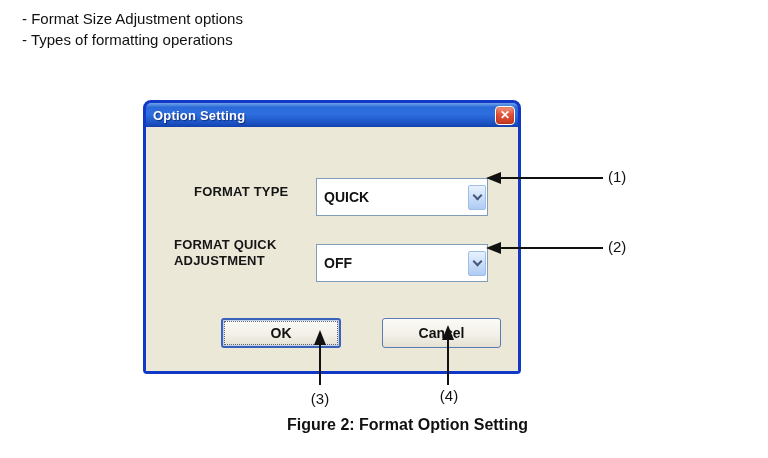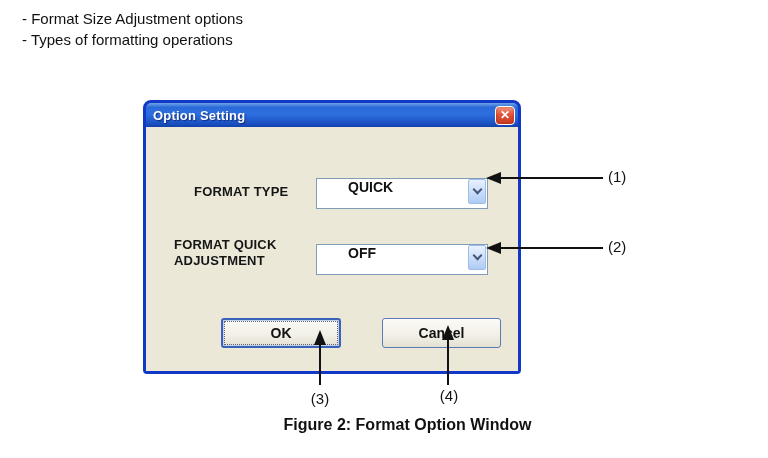--- a/index.html
+++ b/index.html
@@ -26,23 +26,23 @@
                color:#ffffff; font-size:12px; font-weight:bold; line-height:17px;
                text-align:center; cursor:pointer;
                box-shadow:inset 0 0 2px rgba(120,10,0,0.6); }
   .dialog-body { position:relative; width:100%; height:244px; background:#ECE8D8; }
 
   .field-label { position:absolute; font-size:13px; font-weight:bold; color:#151515;
                  line-height:16px; letter-spacing:0.2px; }
   #label-format-type { left:28px; top:57px; width:150px;margin-left:20px; }
   #label-format-size { left:28px; top:110px; width:135px; }
 
-  .combo { position:absolute; width:172px; height:31px; background:#ffffff;
-           border:1px solid #7F9DB9; display:flex; 
-           cursor:pointer;padding-left:24px; }
+  .combo { position:absolute; width:172px; height:38px; background:#ffffff;
+           border:1px solid #7F9DB9; display:flex; align-items:center;
+           cursor:pointer; }
   #combo-format-type { left:170px; top:51px; }
   #combo-format-size { left:170px; top:117px;gap:33px; }
   .combo-value { flex:1; padding-left:7px; font-size:14px; font-weight:bold; color:#111; }
   .combo-btn { width:18px; height:25px; margin-right:1px; border:1px solid #9EBDE8;
                border-radius:2px;
                background:linear-gradient(180deg,#E8F2FE 0%,#C9DCF8 55%,#AECBF4 100%);
                display:flex; align-items:center; justify-content:center; }
   .chev { width:7px; height:7px; border-right:2px solid #46587A;
           border-bottom:2px solid #46587A; transform:rotate(45deg); margin-top:-4px; }
 
@@ -120,14 +120,14 @@
 
     <line x1="448" y1="385" x2="448" y2="338" stroke="#111" stroke-width="2"></line>
     <polygon points="448,325 442,340 454,340" fill="#111"></polygon>
   </svg>
 
   <span class="callout-label" id="co1">(1)</span>
   <span class="callout-label" id="co2">(2)</span>
   <span class="callout-label" id="co3">(3)</span>
   <span class="callout-label" id="co4">(4)</span>
 
-  <div class="caption">Figure 2: Format Option Window</div>
+  <div class="caption">Figure 2: Format Option Setting</div>
 </div>
 
 </body></html>

